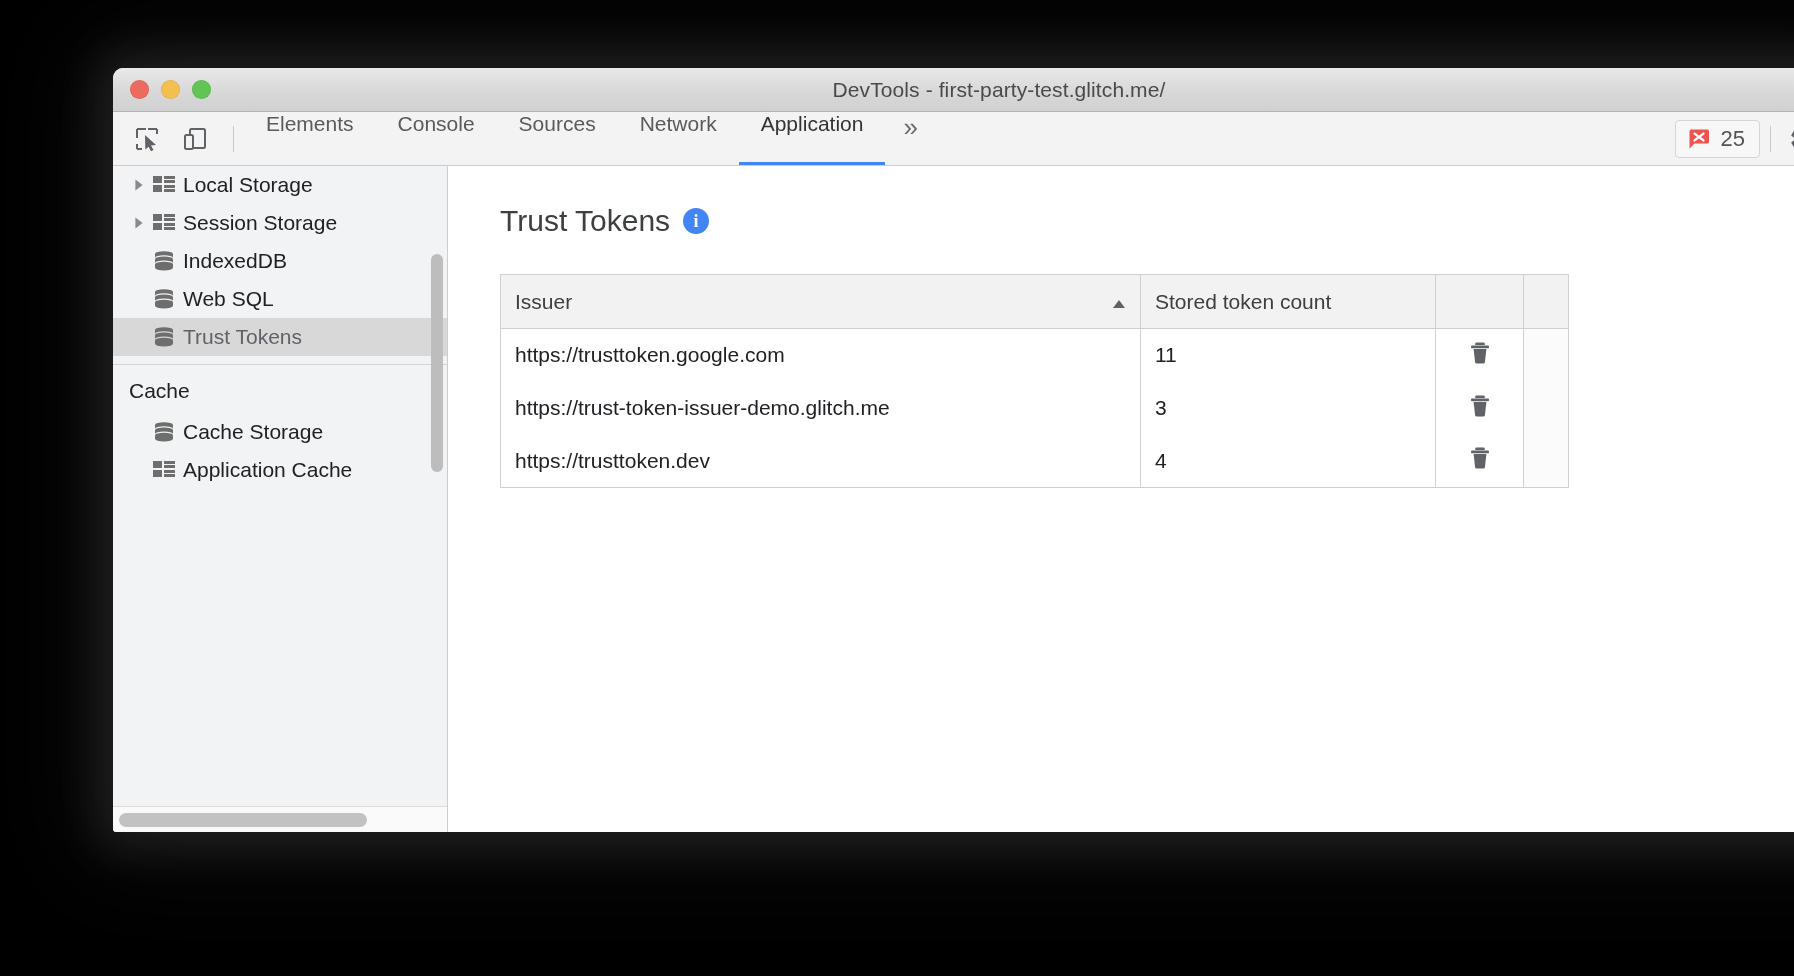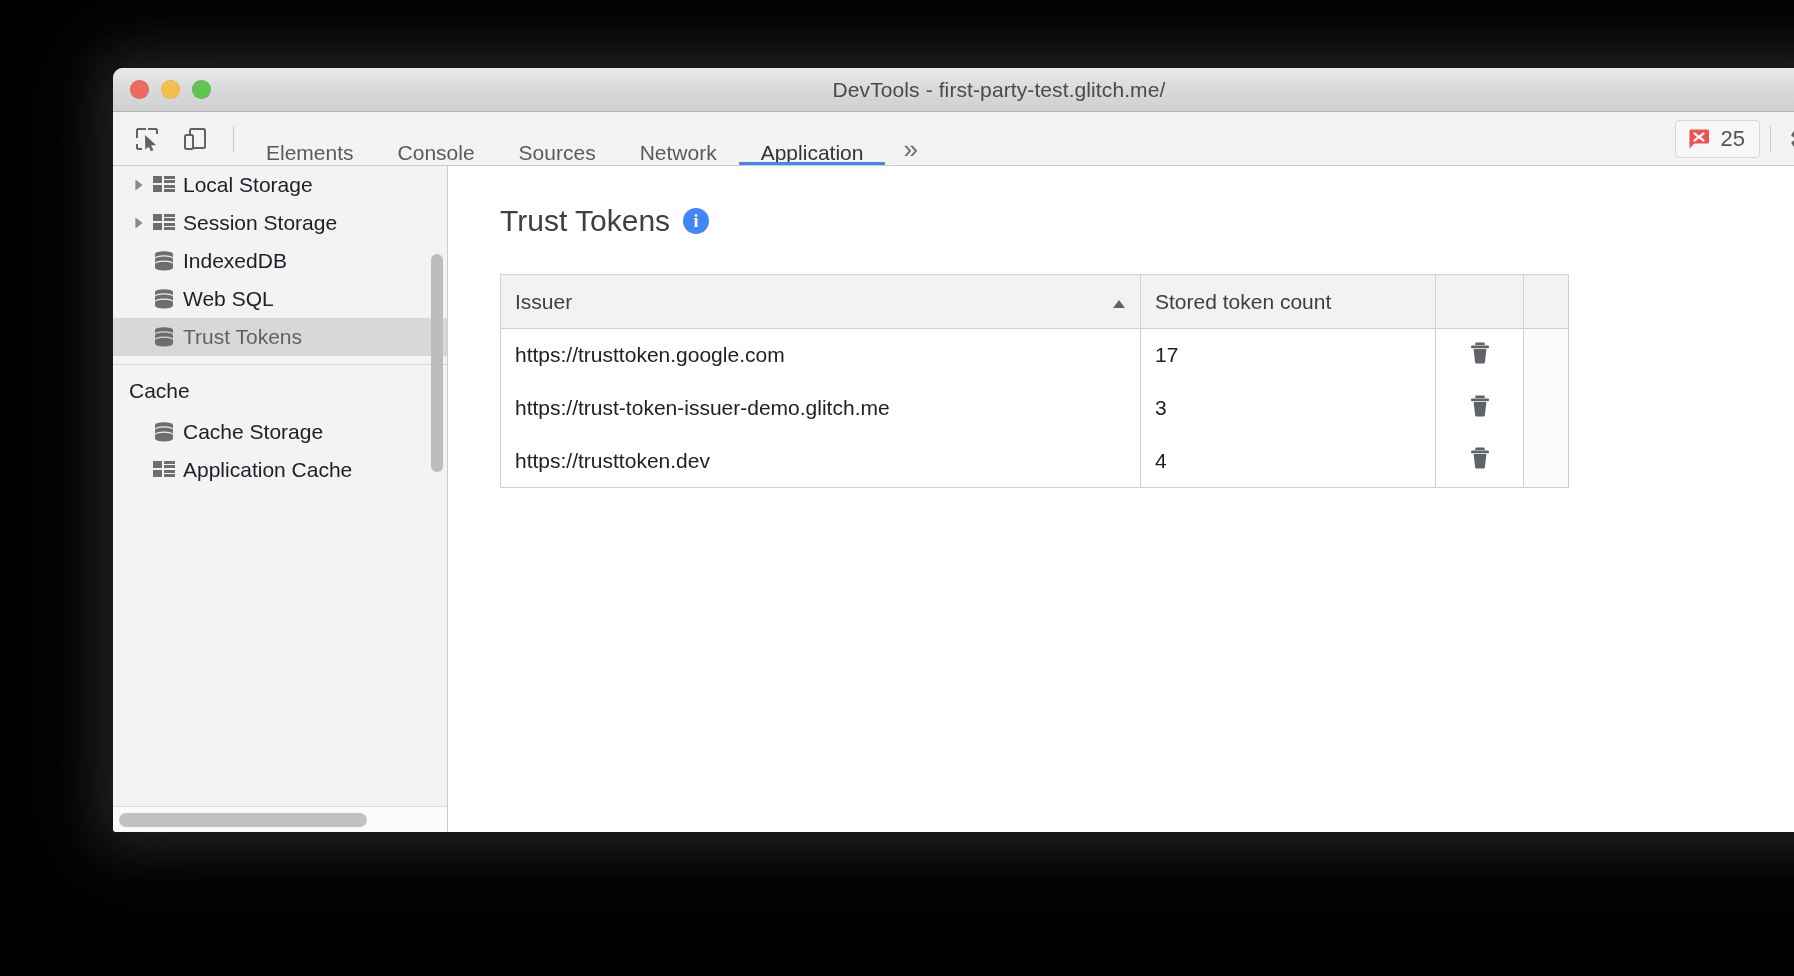--- a/index.html
+++ b/index.html
@@ -51,21 +51,21 @@
   }
   .tb-left { display: flex; align-items: center; padding-left: 14px; gap: 8px; }
   .icon-btn {
     width: 40px; height: 40px;
     display: flex; align-items: center; justify-content: center;
   }
   .vdiv { width: 1px; height: 26px; background: #c9c9c9; align-self: center; margin: 0 10px; }
 
   .tabs { display: flex; align-items: stretch; }
   .tab {
-    display: flex; align-items: flex-end; padding: 0 22px;
+    display: flex; align-items: flex-start; padding: 0 22px;
     font-size: 21px; color: #5a5a5a; position: relative; white-space: nowrap;
   }
   .tab.active { color: #343434; }
   .tab.active::after {
     content: ""; position: absolute; left: 0; right: 0; bottom: 0;
     height: 3px; background: #4285f4;
   }
   .tab.more { padding: 0 18px; color: #6b6b6b; font-size: 26px; }
 
   .tb-right {
@@ -406,21 +406,21 @@
               <th class="col-count">
                 <span>Stored token count</span>
               </th>
               <th class="col-del"></th>
               <th class="col-pad"></th>
             </tr>
           </thead>
           <tbody>
             <tr>
               <td class="col-issuer">https://trusttoken.google.com</td>
-              <td class="col-count">17</td>
+              <td class="col-count">11</td>
               <td class="col-del del-cell">
                 <span>
                   <svg width="24" height="26" viewBox="0 0 24 26">
                     <path d="M8.5 2.6 h7 a1.3 1.3 0 0 1 1.3 1.3 v1.1 h-9.6 V3.9 A1.3 1.3 0 0 1 8.5 2.6 Z" fill="#5f6368"></path>
                     <rect x="3" y="5.6" width="18" height="2.6" rx="1" fill="#5f6368"></rect>
                     <path d="M5.6 9 h12.8 l-1.5 13.2 a1.6 1.6 0 0 1 -1.6 1.4 H8.7 a1.6 1.6 0 0 1 -1.6 -1.4 Z" fill="#5f6368"></path>
                   </svg>
                 </span>
               </td>
               <td class="col-pad"></td>

